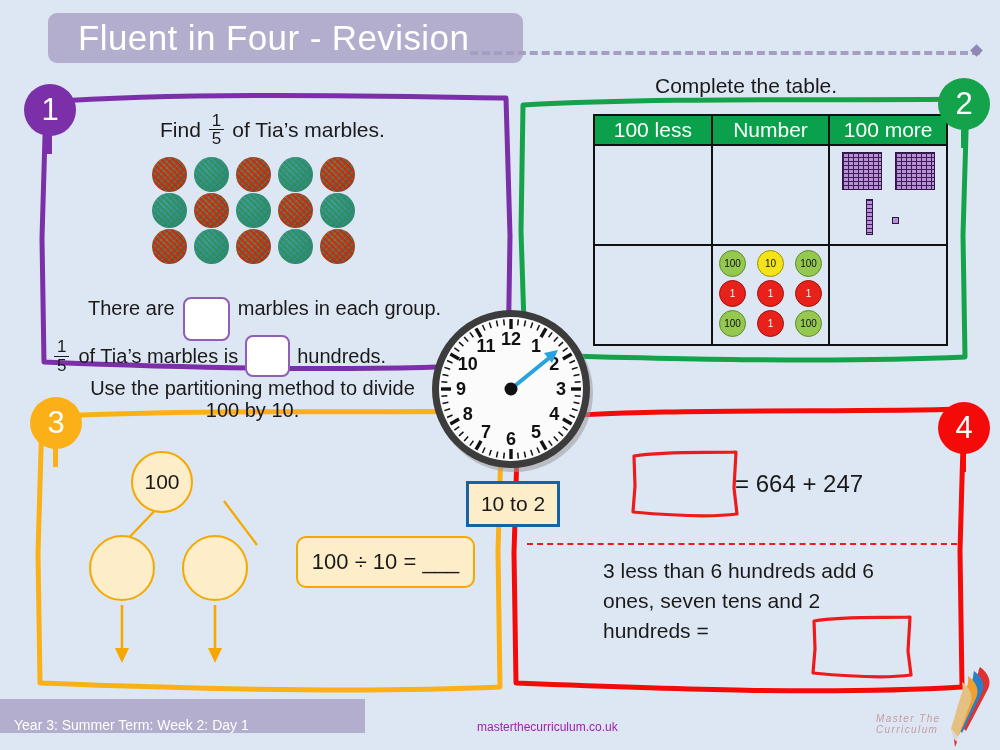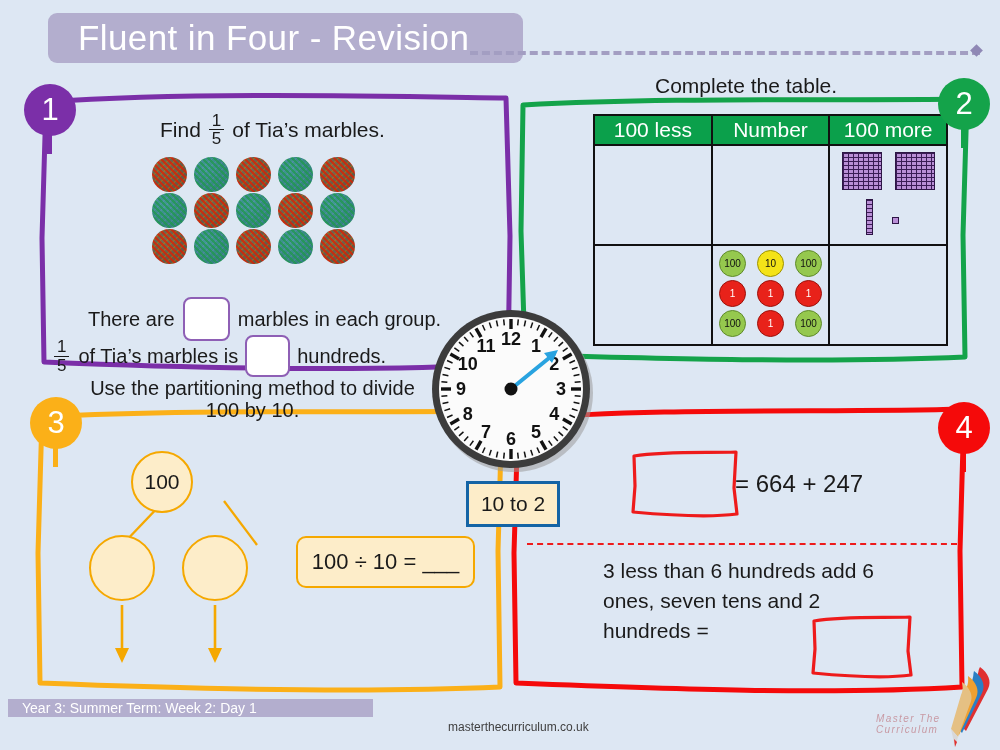--- a/index.html
+++ b/index.html
@@ -97,21 +97,21 @@
       radial-gradient(circle at 35% 32%, #5fc8a0 0%, #2f8f58 55%, #20603d 100%);
   }
 
   #q1-line2 {
     position: absolute; left: 50px; top: 262px;
     font-size: 20px; color: #1a1a1a; white-space: nowrap;
   }
   #q1-line3 {
     position: absolute; left: 88px; top: 297px;
     font-size: 20px; color: #1a1a1a;
-    display: flex; align-items: center; gap: 8px; white-space: nowrap;
+    display: flex; align-items: flex-start; gap: 8px; white-space: nowrap;
   }
   #q1-line4 {
     position: absolute; left: 52px; top: 335px;
     font-size: 20px; color: #1a1a1a;
     display: flex; align-items: center; gap: 7px; white-space: nowrap;
   }
   .ansbox {
     background: #ffffff; border: 2.2px solid #8e5fb5;
     border-radius: 8px;
   }
@@ -235,31 +235,31 @@
   #clock-label {
     position: absolute; left: 466px; top: 481px;
     width: 94px; height: 46px;
     background: #fdedc9; border: 3px solid #1464a5;
     display: flex; align-items: center; justify-content: center;
     font-size: 21px; color: #1a1a1a; z-index: 11;
   }
 
   
   #footer-bar {
-    position: absolute; left: 8px; top: 699px;
-    width: 365px; height: 18px;
+    position: absolute; left: 0; top: 699px;
+    width: 365px; height: 34px;
     background: #b3aece;
-    display: flex; align-items: center;
+    display: flex; align-items: flex-end;
   }
   #footer-text {
     color: #fff; font-size: 14px; padding-left: 14px; white-space: nowrap;
   }
   #footer-url {
-    position: absolute; left: 448px; top: 720px;
-    font-size: 12px; color: #404040;
+    position: absolute; left: 477px; top: 720px;
+    font-size: 12px; color: #a21caf;
   }
   #logo-text {
     position: absolute; left: 876px; top: 713px;
     font-size: 10px; color: #c89aa4; font-style: italic;
     letter-spacing: 1.4px;
   }
   #logo-pencil { position: absolute; left: 946px; top: 665px; }
 </style>
 </head>
 <body>

